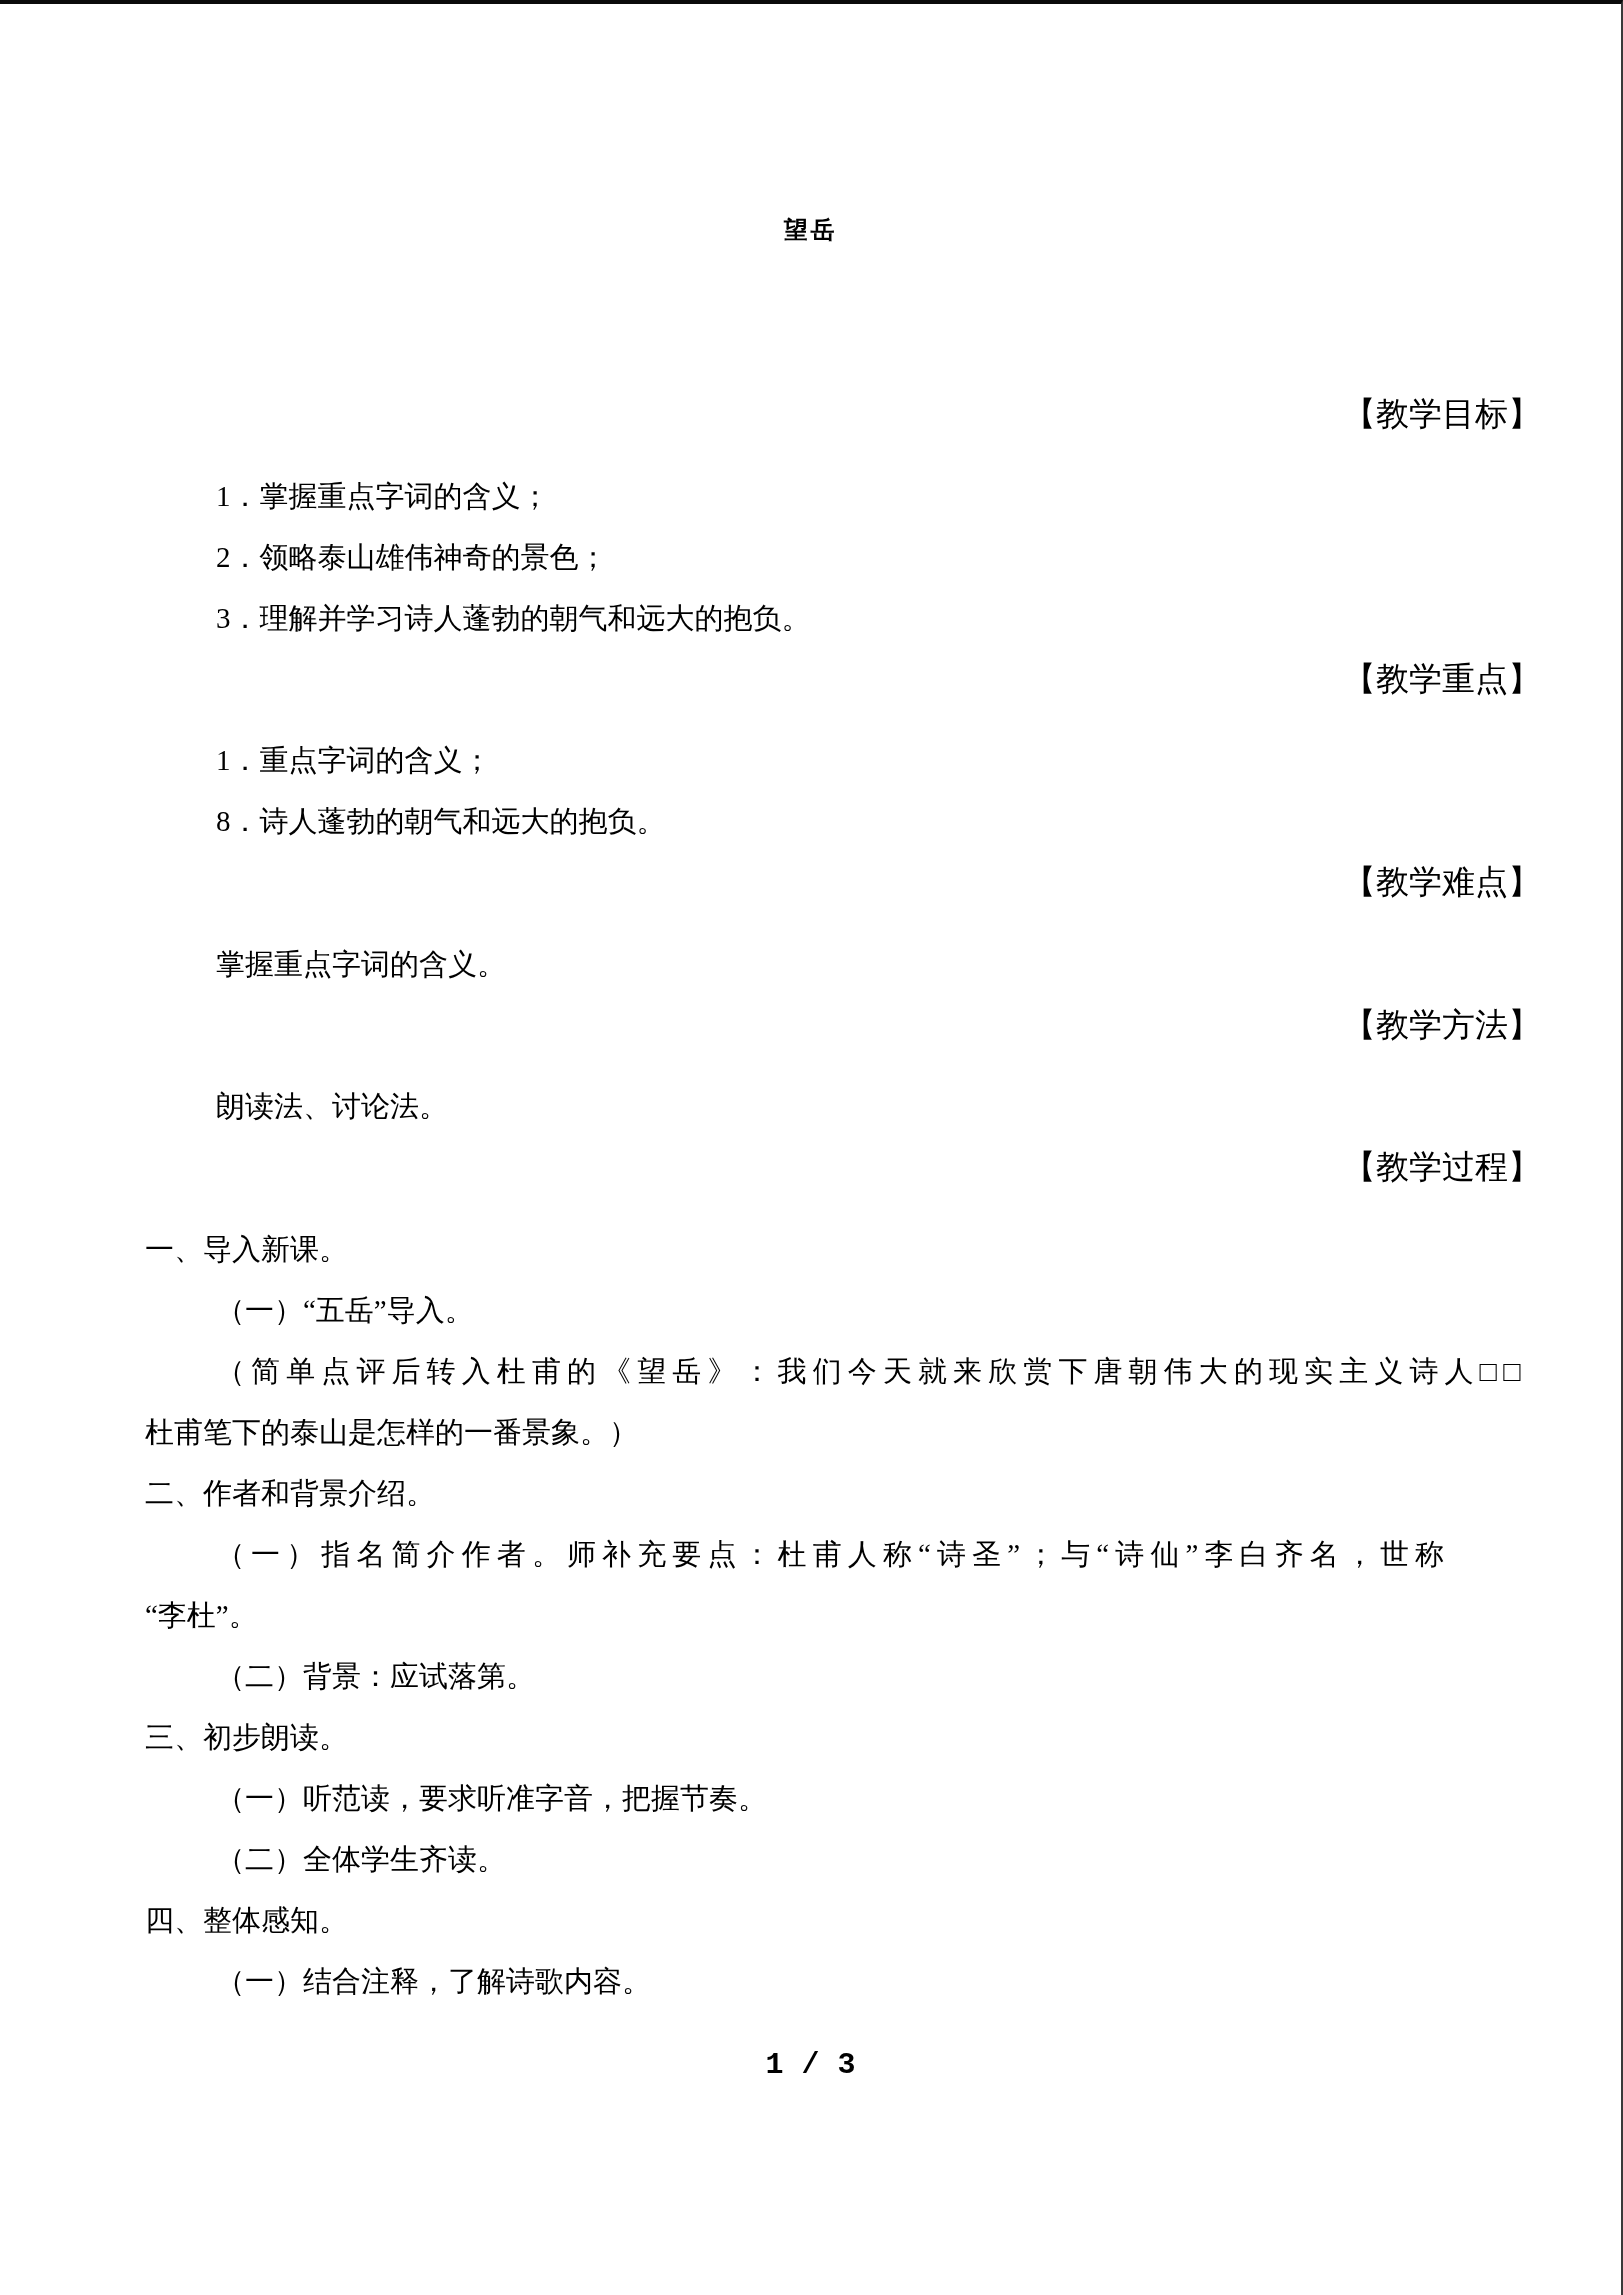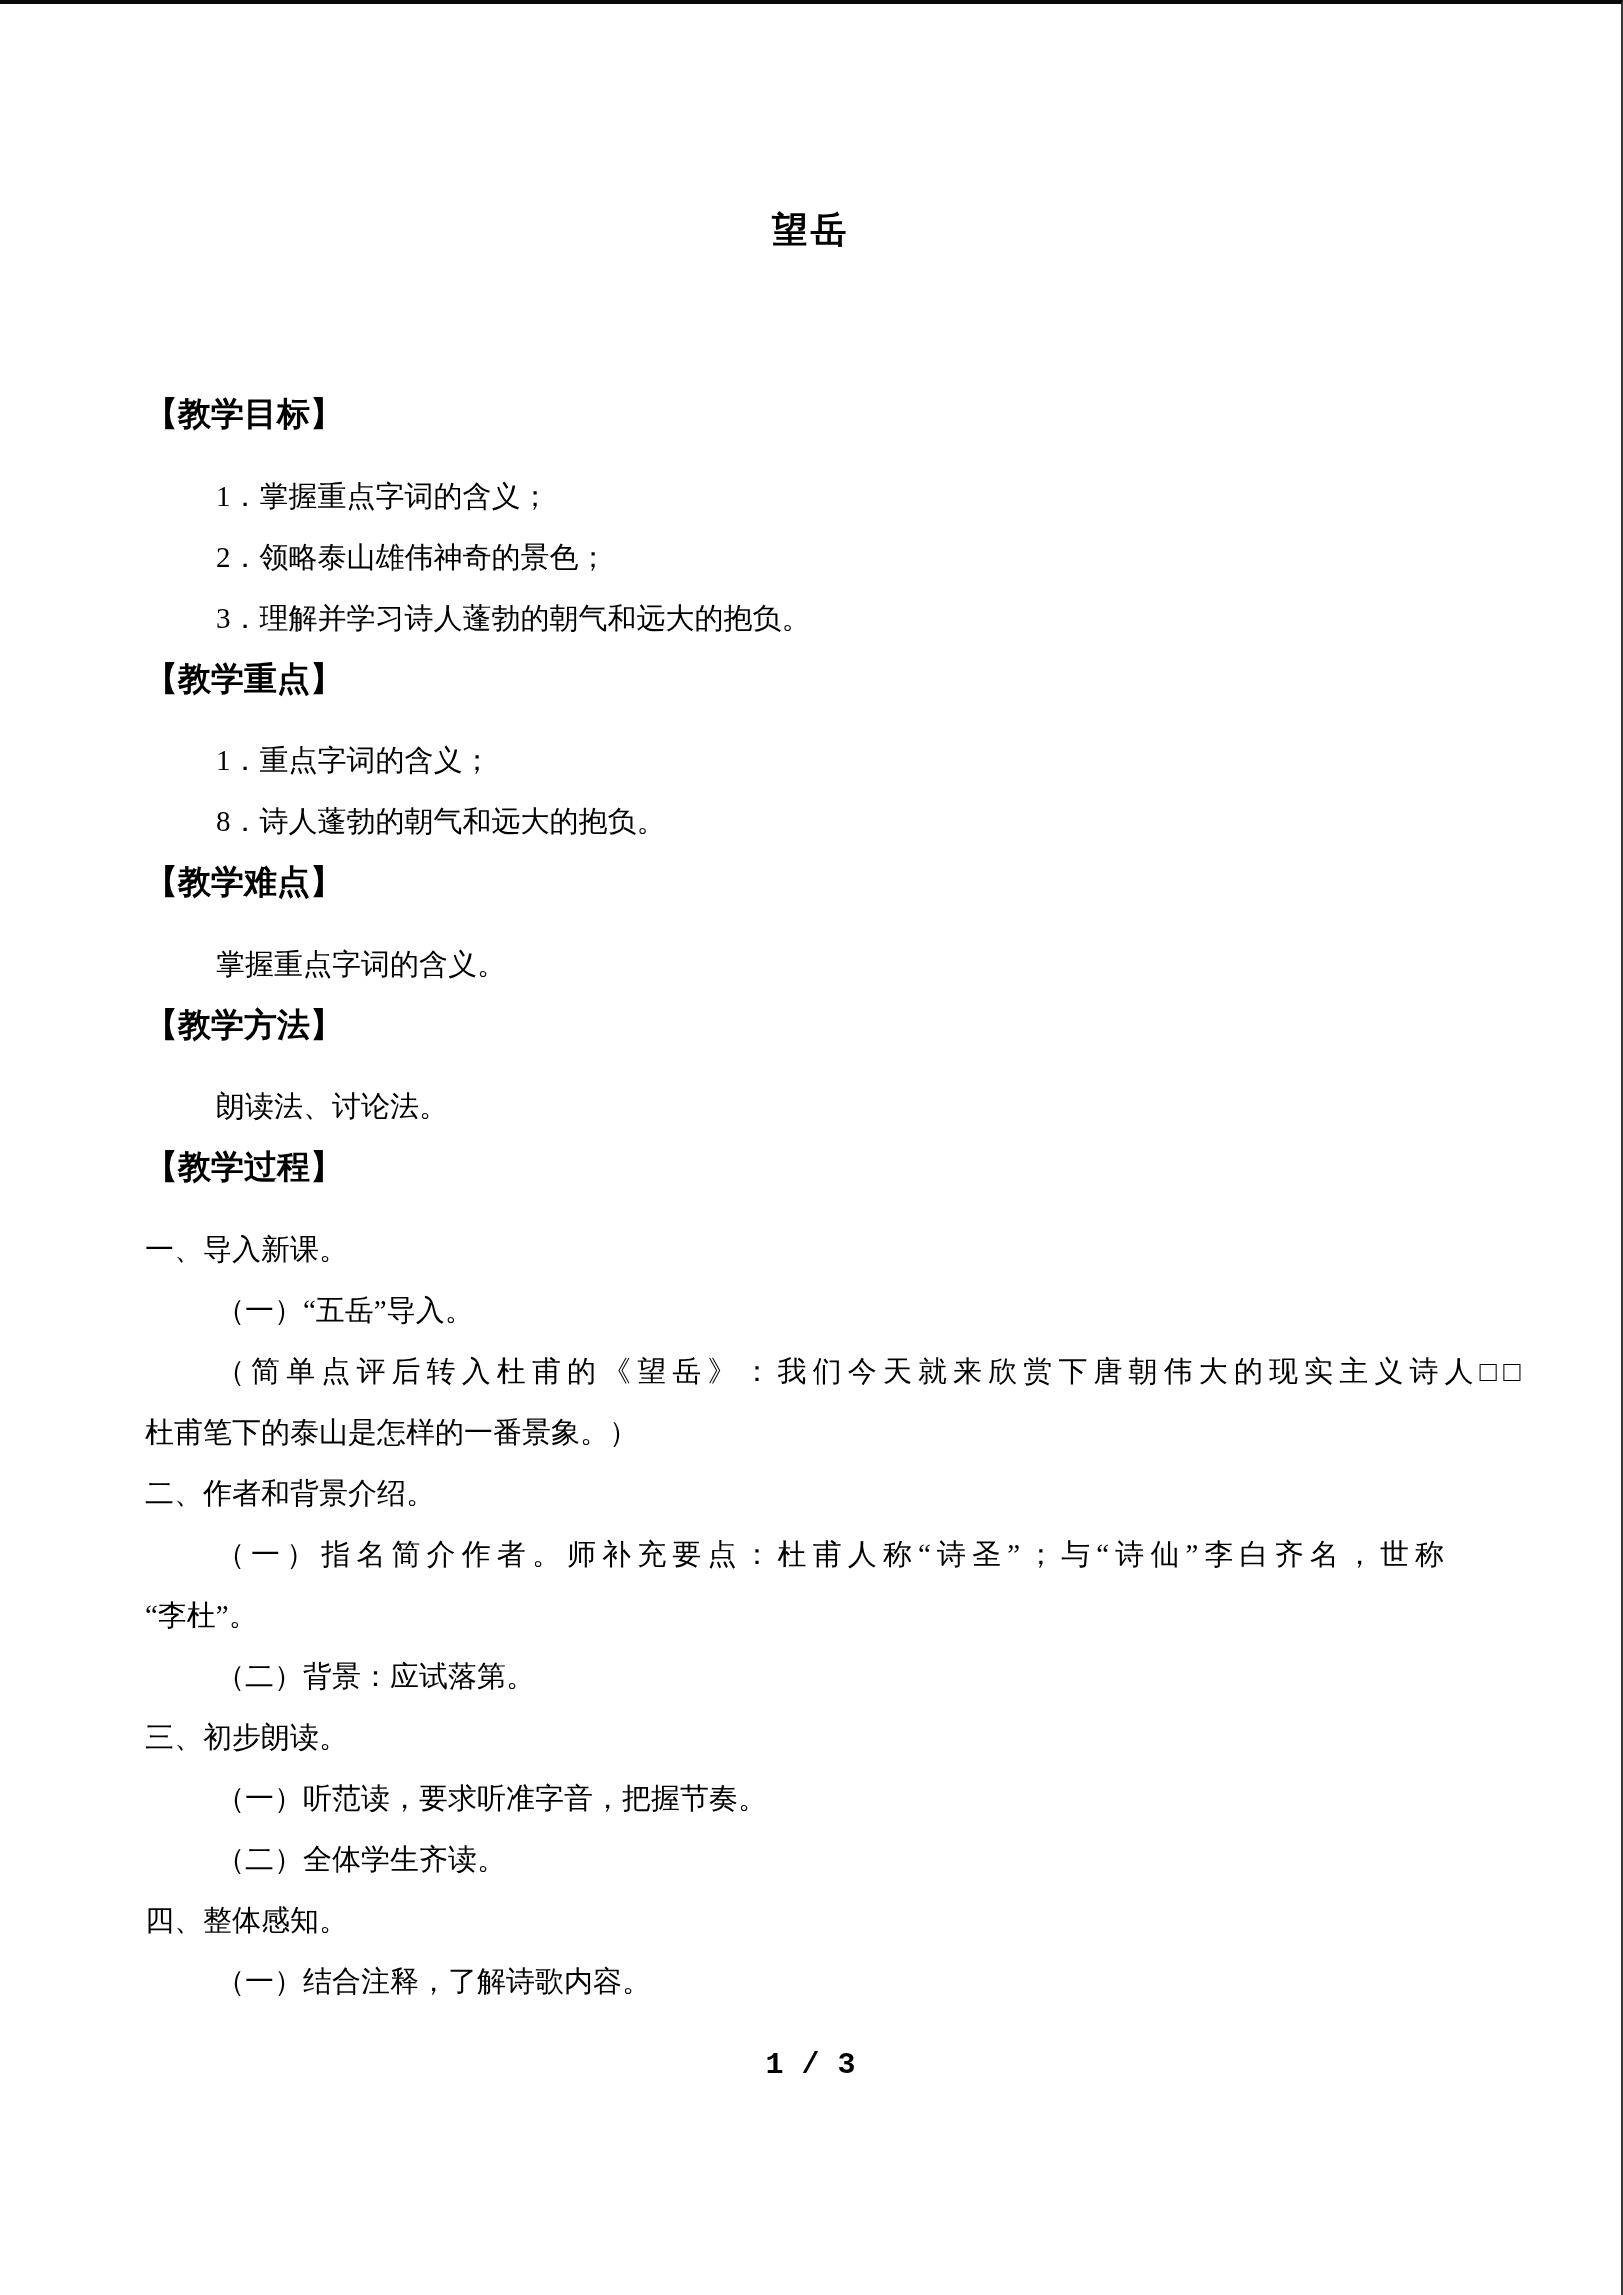--- a/index.html
+++ b/index.html
@@ -17,39 +17,40 @@
     border-top: 4.1px solid #0a0a0a;
     border-right: 2px solid #3a3a3a;
     font-family: "Liberation Serif", "DejaVu Serif", serif;
     overflow: hidden;
   }
   .title {
     margin-top: 196px;
     margin-bottom: 123px;
     height: 61px;
     line-height: 61px;
-    font-size: 36px;
+    font-size: 24px;
     font-weight: bold;
     text-align: center;
     letter-spacing: 2.7px;
   }
   .content {
     padding-left: 145px;
     padding-right: 80px;
   }
   .line {
     height: 61px;
     line-height: 61px;
     font-size: 29px;
     white-space: nowrap;
   }
   .heading {
     font-size: 33px;
-    font-weight: bold;
+    font-weight: normal;
     margin-bottom: 20.5px;
+    text-align: right;
   }
   .indent1 {
     padding-left: 71px;
   }
   .stretch {
     letter-spacing: 6.1px;
   }
   .footer {
     margin-top: 33px;
     height: 41px;

